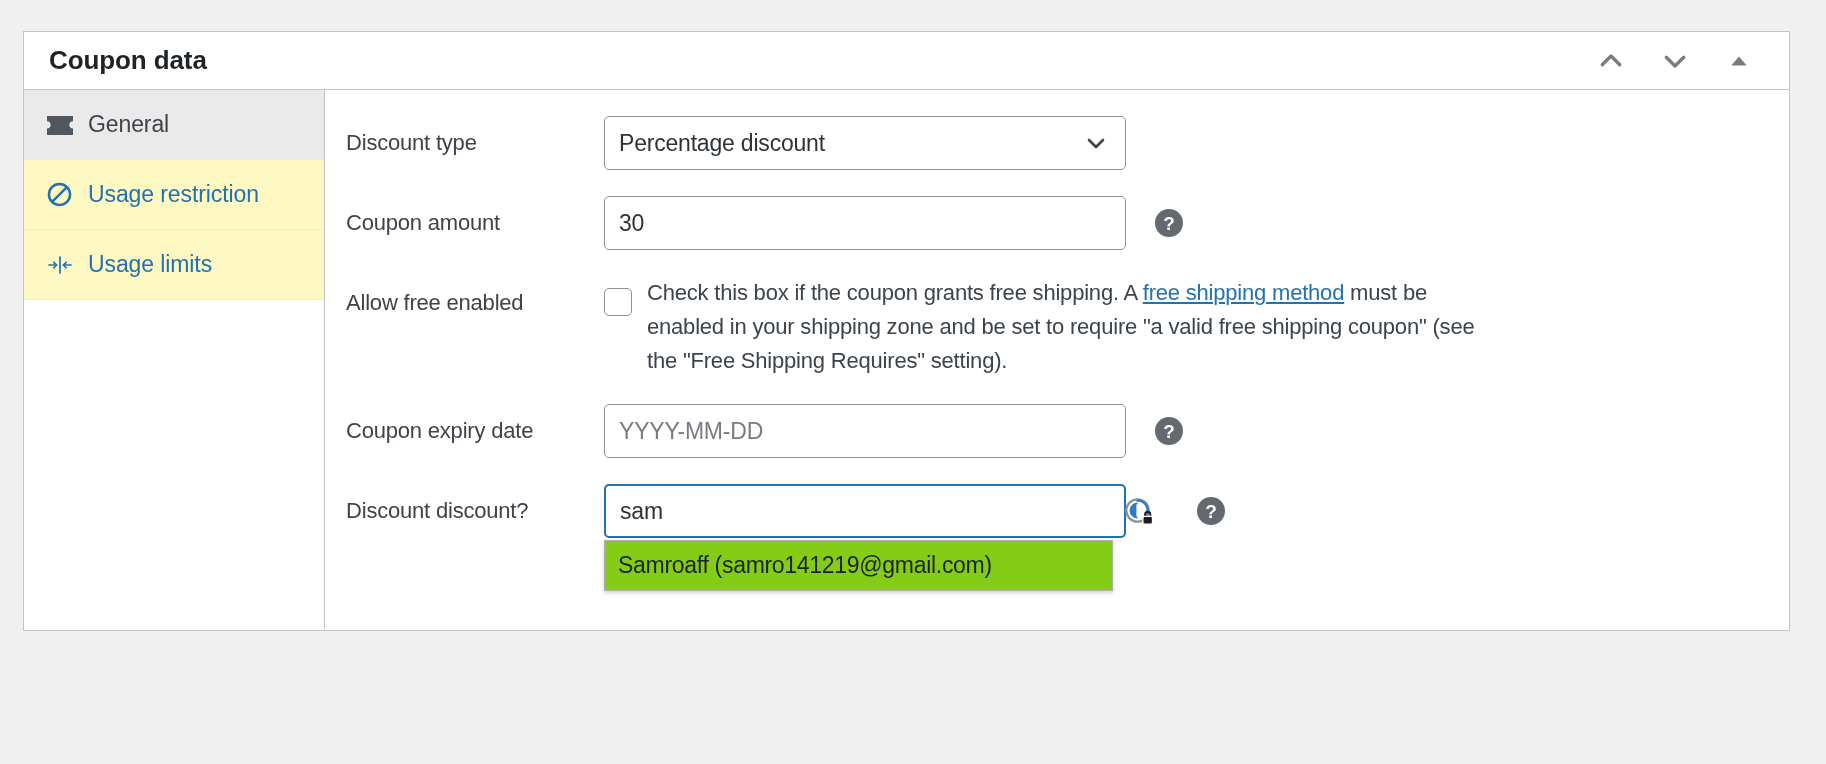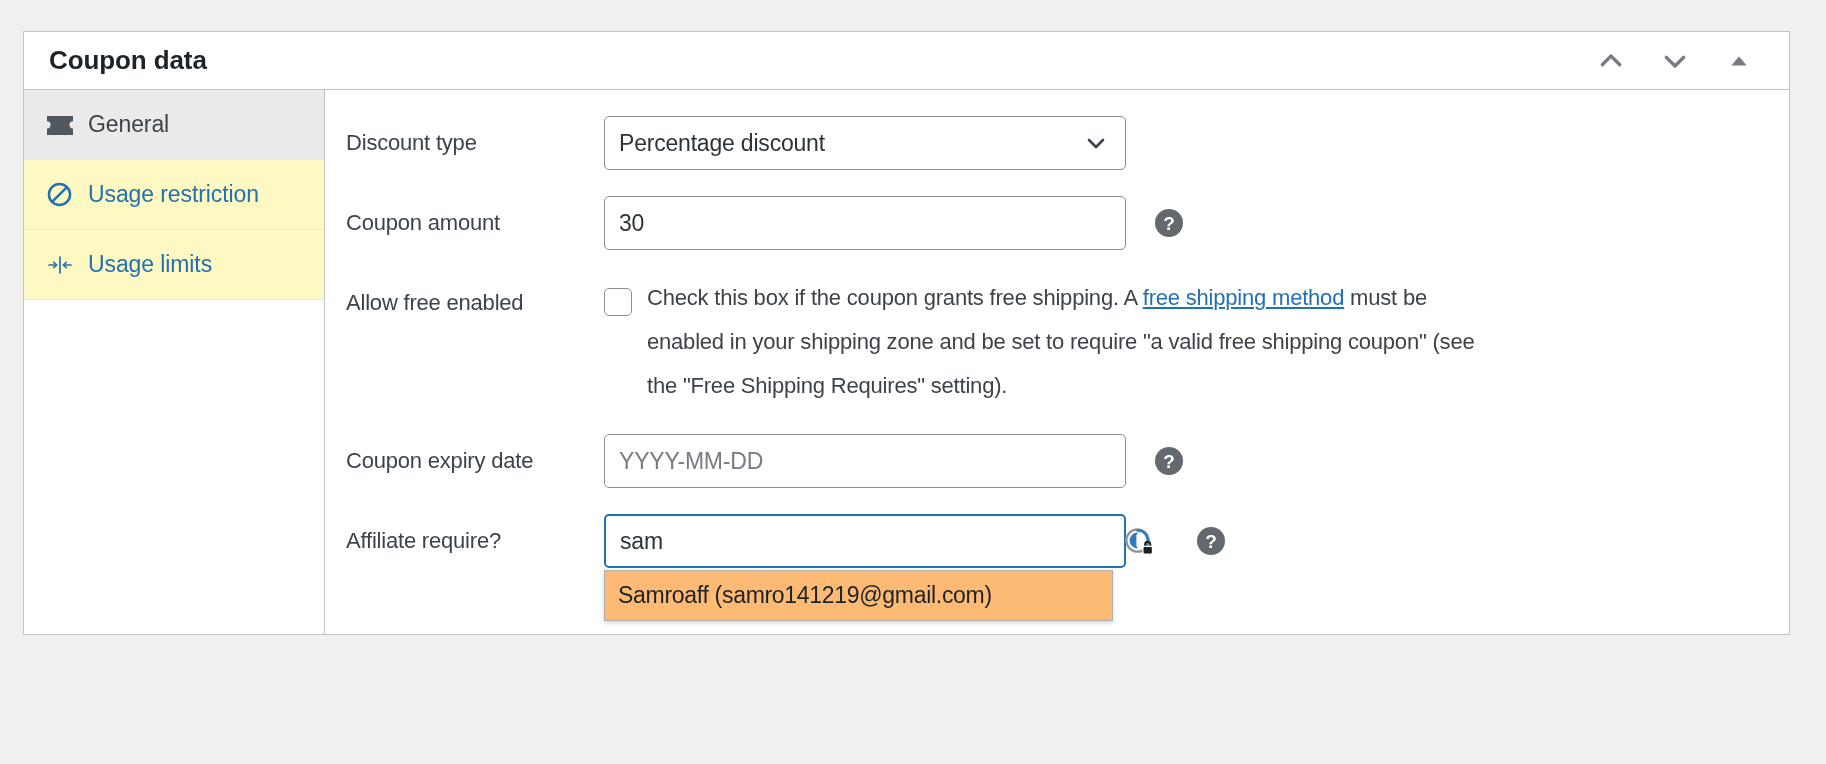--- a/index.html
+++ b/index.html
@@ -202,21 +202,21 @@
     flex: 0 0 28px;
     border: 1px solid #8c8f94;
     border-radius: 5px;
     background: #fff;
     margin-top: 12px;
     cursor: pointer;
   }
   .cb-text {
     margin-left: 15px;
     font-size: 22px;
-    line-height: 44px;
+    line-height: 34px;
     color: #3c434a;
     letter-spacing: -0.2px;
     width: 880px;
   }
   .cb-text a {
     color: #2271b1;
     text-decoration: underline;
   }
 
   
@@ -230,21 +230,21 @@
     top: 13px;
     width: 30px;
     height: 30px;
     cursor: pointer;
   }
   .autocomplete {
     position: absolute;
     left: 0;
     top: 56px;
     width: 509px;
-    background: #fdba74;
+    background: #84cc16;
     border: 1px solid #b0b0b0;
     box-shadow: 0 2px 4px rgba(0,0,0,0.18);
     z-index: 40;
   }
   .ac-item {
     font-size: 23px;
     color: #1d2327;
     padding: 11px 13px;
     white-space: nowrap;
     cursor: pointer;
@@ -369,21 +369,21 @@
           <div class="field-label">Coupon expiry date</div>
           <div class="field-control">
             <input class="ctl-input" type="text" placeholder="YYYY-MM-DD" style="">
             <div class="helpbox">
               <span class="help-icon">?</span>
             </div>
           </div>
         </div>
 
         <div class="field-row">
-          <div class="field-label">Affiliate require?</div>
+          <div class="field-label">Discount discount?</div>
           <div class="field-control">
             <div style="position:relative;width:564px;">
               <input class="ctl-input affiliate-input" type="text" value="sam" style="">
 
               <span class="pwmgr-icon">
                 <svg width="30" height="30" viewBox="0 0 30 30">
                   <circle cx="13.5" cy="13.5" r="11.2" fill="none" stroke="#8f9599" stroke-width="2.3"></circle>
                   <path d="M13.5 3.4 a10.1 10.1 0 0 1 7.15 17.25" fill="none" stroke="#2e7cc4" stroke-width="2.5" stroke-linecap="round"></path>
                   <path d="M13.5 5.6 a7.9 7.9 0 0 0 0 15.8 Z" fill="#2e7cc4"></path>
                   <rect x="12.4" y="7.4" width="2.2" height="12.2" fill="#ffffff"></rect>

